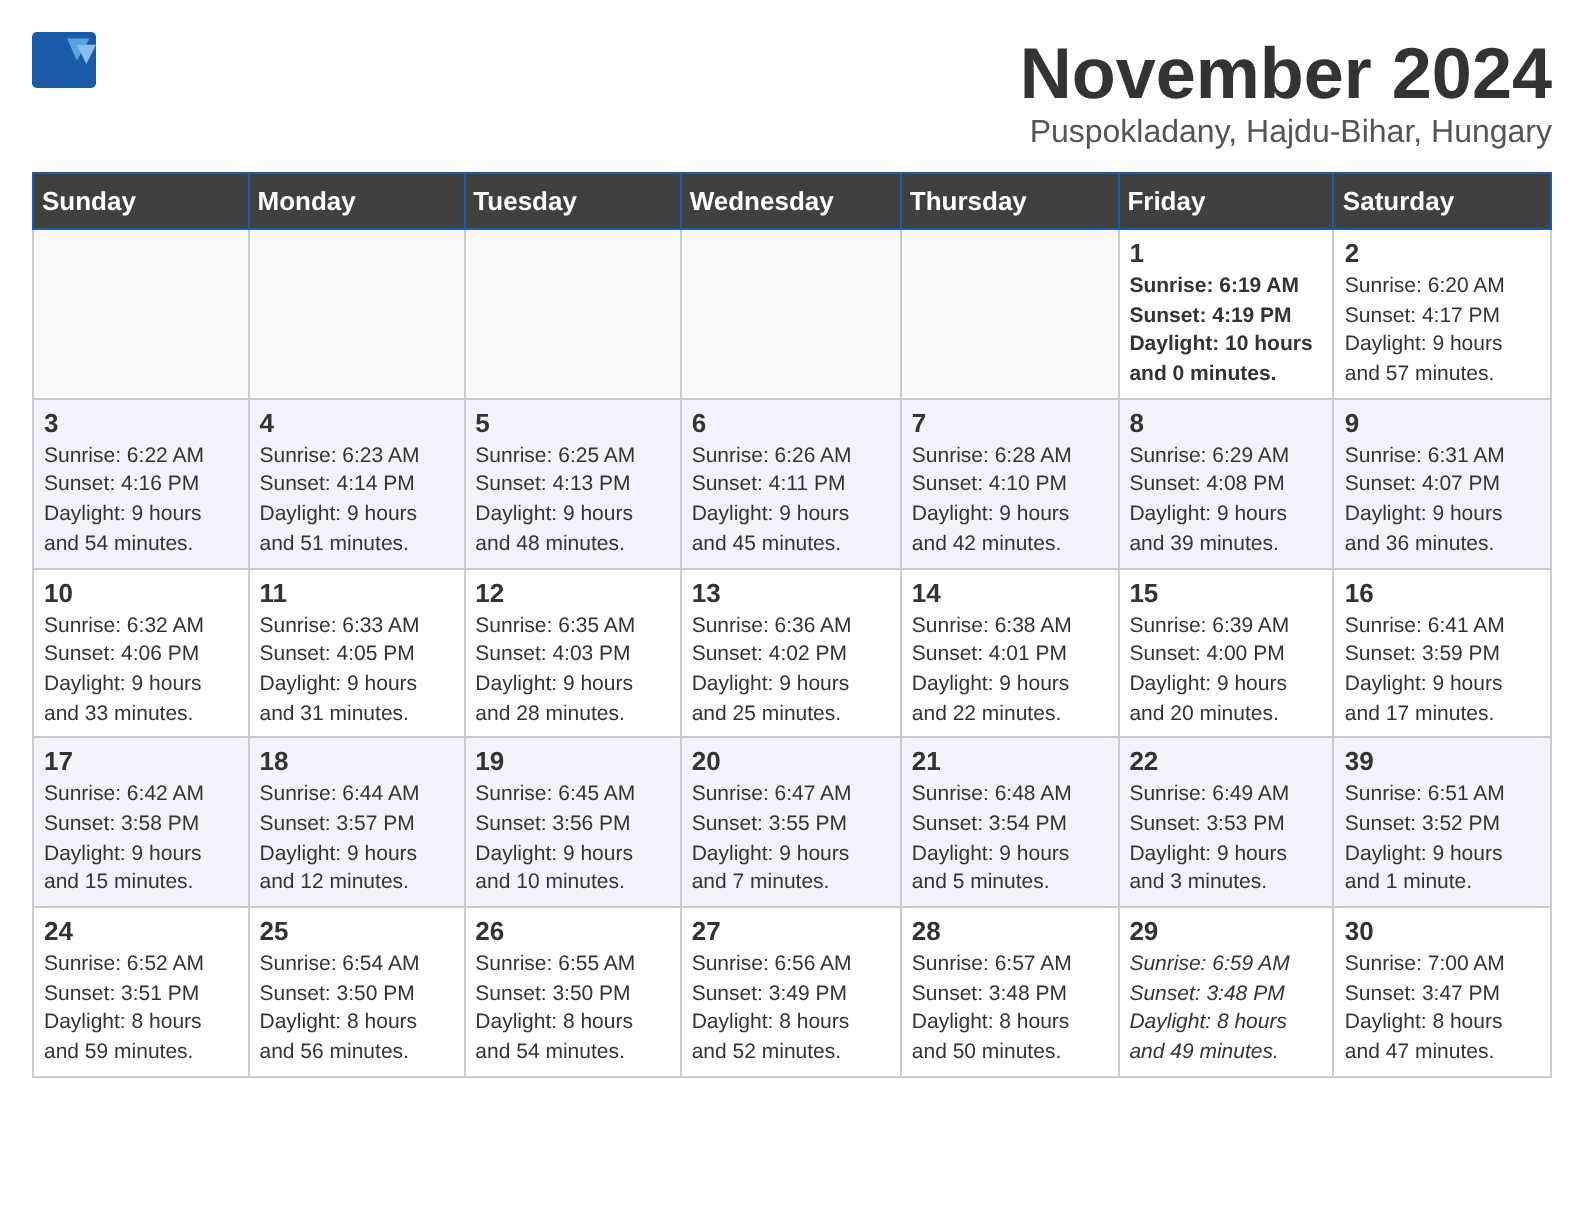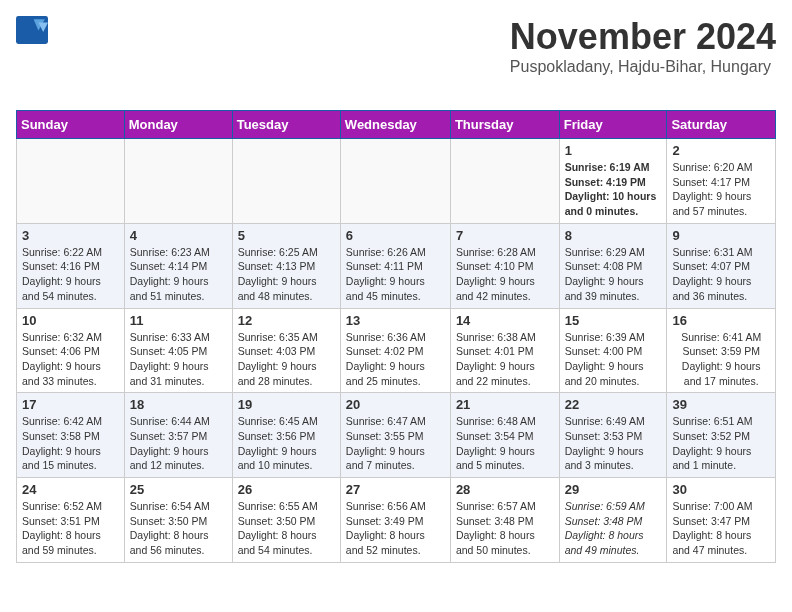--- a/index.html
+++ b/index.html
@@ -14,38 +14,39 @@
       display: flex;
       align-items: flex-start;
       margin-bottom: 8px;
     }
     .logo-icon {
       width: 32px;
       height: 28px;
       margin-right: 4px;
     }
     .title-section {
+      text-align: right;
       margin-bottom: 4px;
     }
     .month-year {
       font-size: 36px;
       font-weight: bold;
       color: #333;
     }
     .location {
       font-size: 16px;
       color: #555;
-      margin-bottom: 24px;
+      margin-bottom: 0;
     }
     table {
       width: 100%;
       border-collapse: collapse;
     }
     thead tr {
-      background: #a21caf;
+      background: #404040;
       color: #fff;
     }
     thead th {
       padding: 6px 4px;
       font-size: 13px;
       font-weight: bold;
       text-align: left;
       border: 1px solid #1a5ca8;
     }
     tbody tr {
@@ -220,21 +221,21 @@
         </td>
         <td>
           <span class="day-num">15</span>
           <div class="day-info" style="white-space: pre-line;">Sunrise: 6:39 AM
 Sunset: 4:00 PM
 Daylight: 9 hours
 and 20 minutes.</div>
         </td>
         <td>
           <span class="day-num">16</span>
-          <div class="day-info" style="white-space: pre-line; text-align: center;">Sunrise: 6:41 AM
+          <div class="day-info" style="white-space: pre-line;">Sunrise: 6:41 AM
 Sunset: 3:59 PM
 Daylight: 9 hours
 and 17 minutes.</div>
         </td>
       </tr>
       <tr>
         <td>
           <span class="day-num">17</span>
           <div class="day-info" style="white-space: pre-line;">Sunrise: 6:42 AM
 Sunset: 3:58 PM

